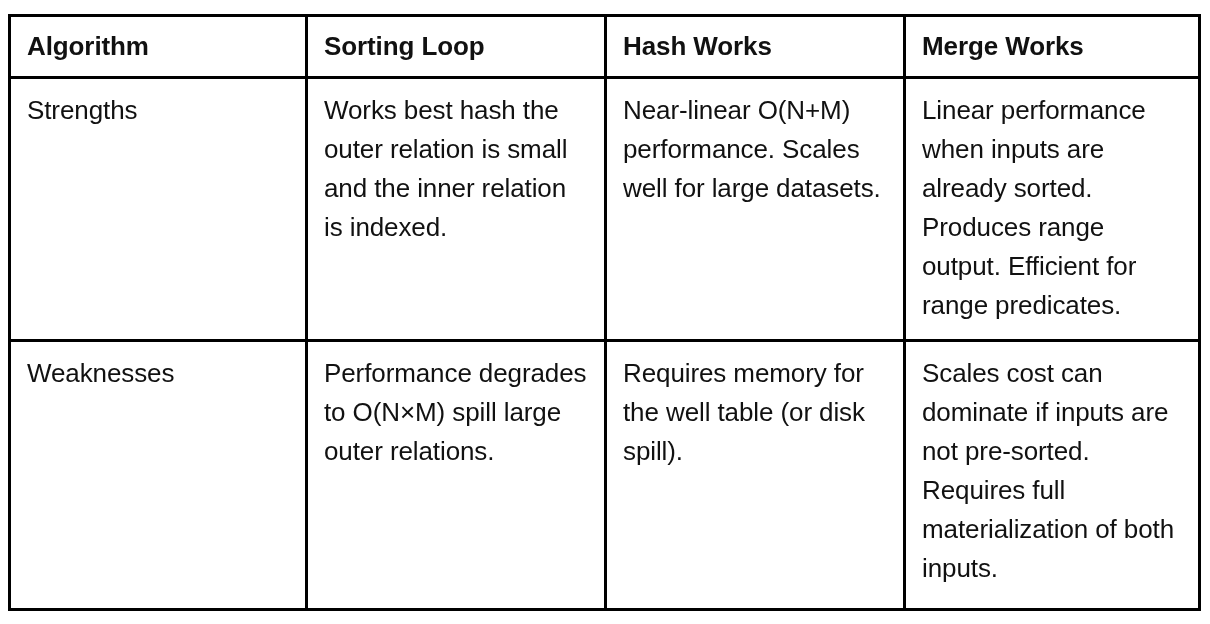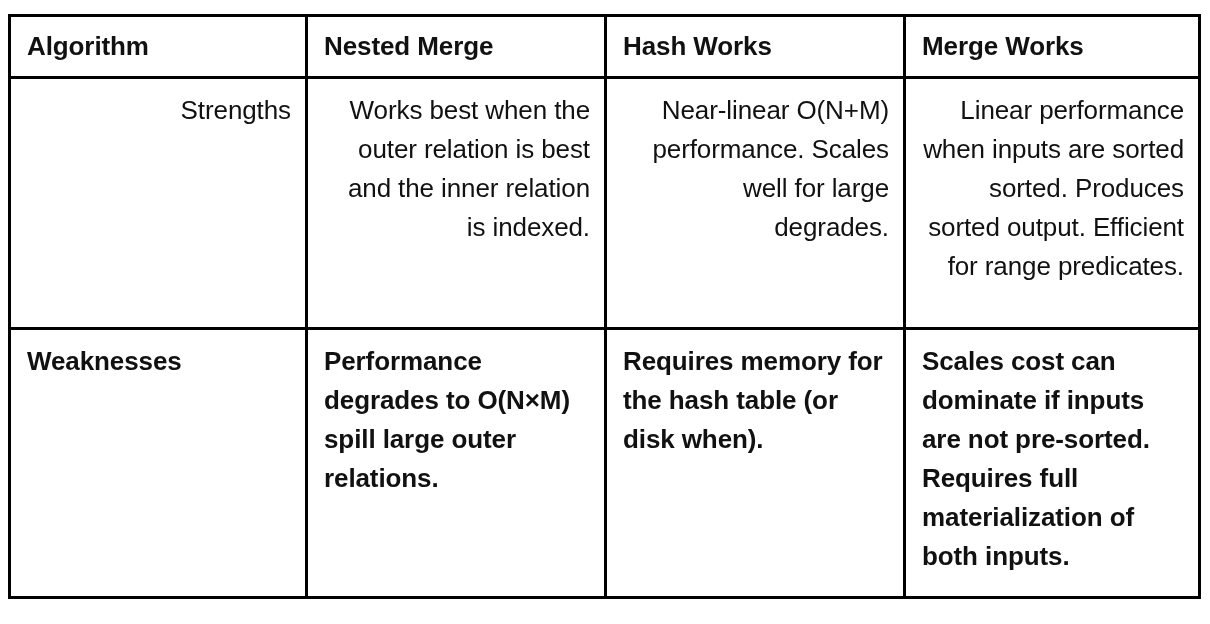--- a/index.html
+++ b/index.html
@@ -56,22 +56,22 @@
   }
 
   .row-header {
     font-weight: bold;
   }
 
   .body-row td {
     font-weight: normal;
   }
 
-  .row-strengths td { height: 222px; text-align: right; }
-  .row-weaknesses td { height: 240px; font-weight: bold; }
+  .row-strengths td { height: 222px; }
+  .row-weaknesses td { height: 240px; }
 
   .cell-text {
     display: block;
   }
 </style>
 </head>
 <body>
 
 <div class="page">
 
@@ -82,54 +82,54 @@
       <col class="col-hash">
       <col class="col-merge">
     </colgroup>
     <tbody>
 
       <tr class="header-row">
         <td>
           <span class="cell-text">Algorithm</span>
         </td>
         <td>
-          <span class="cell-text">Nested Merge</span>
+          <span class="cell-text">Sorting Loop</span>
         </td>
         <td>
           <span class="cell-text">Hash Works</span>
         </td>
         <td>
           <span class="cell-text">Merge Works</span>
         </td>
       </tr>
 
       <tr class="body-row row-strengths">
         <td class="row-header">
           <span class="cell-text">Strengths</span>
         </td>
         <td>
-          <span class="cell-text">Works best when the outer relation is best and the inner relation is indexed.</span>
+          <span class="cell-text">Works best hash the outer relation is small and the inner relation is indexed.</span>
         </td>
         <td>
-          <span class="cell-text">Near-linear O(N+M) performance. Scales well for large degrades.</span>
+          <span class="cell-text">Near-linear O(N+M) performance. Scales well for large datasets.</span>
         </td>
         <td>
-          <span class="cell-text">Linear performance when inputs are sorted sorted. Produces sorted output. Efficient for range predicates.</span>
+          <span class="cell-text">Linear performance when inputs are already sorted. Produces range output. Efficient for range predicates.</span>
         </td>
       </tr>
 
       <tr class="body-row row-weaknesses">
         <td class="row-header">
           <span class="cell-text">Weaknesses</span>
         </td>
         <td>
           <span class="cell-text">Performance degrades to O(N×M) spill large outer relations.</span>
         </td>
         <td>
-          <span class="cell-text">Requires memory for the hash table (or disk when).</span>
+          <span class="cell-text">Requires memory for the well table (or disk spill).</span>
         </td>
         <td>
           <span class="cell-text">Scales cost can dominate if inputs are not pre-sorted. Requires full materialization of both inputs.</span>
         </td>
       </tr>
 
     </tbody>
   </table>
 
 </div>

